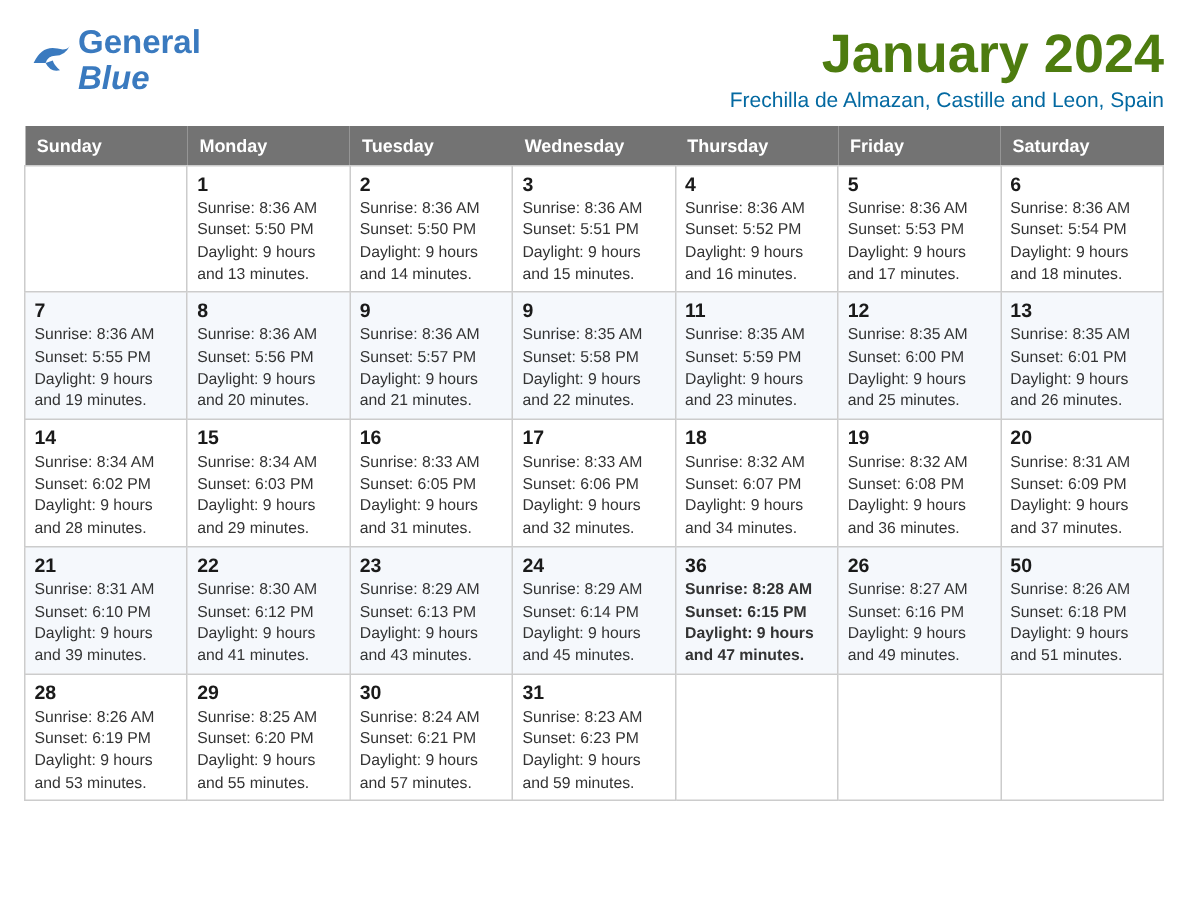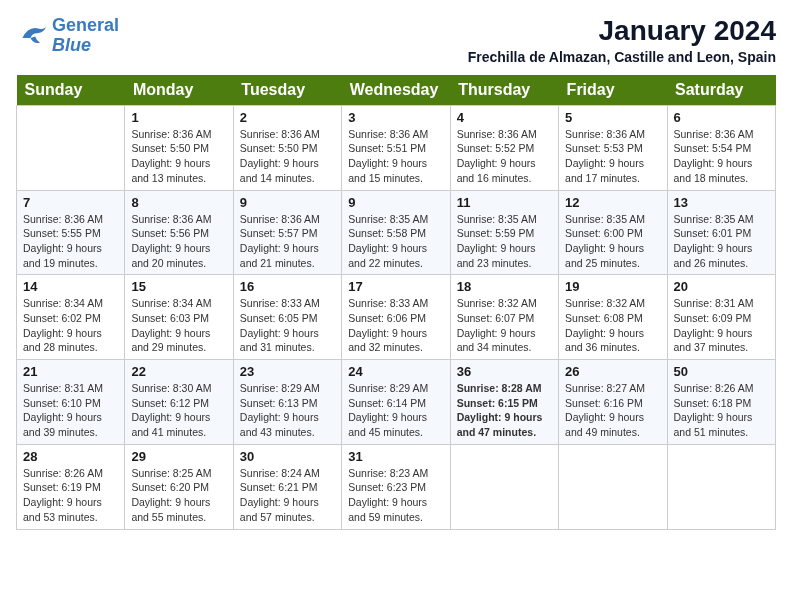--- a/index.html
+++ b/index.html
@@ -15,58 +15,57 @@
       justify-content: space-between;
       align-items: flex-start;
       margin-bottom: 10px;
     }
     .logo {
       display: flex;
       align-items: center;
       gap: 4px;
     }
     .logo-text {
-      font-size: 18px;
+      font-size: 22px;
       font-weight: bold;
       color: #1a1a1a;
       line-height: 1.1;
     }
     .logo-text span {
       color: #3a7abf;
     }
     .logo-bird {
       width: 32px;
       height: 28px;
     }
     .title-area {
       text-align: right;
     }
     .month-title {
-      font-size: 28px;
+      font-size: 36px;
       font-weight: bold;
-      color: #0f172a;
+      color: #4d7c0f;
       line-height: 1.1;
     }
     .location-subtitle {
       font-size: 14px;
-      color: #0f172a;
+      color: #0369a1;
       margin-top: 2px;
-      font-weight: bold;
     }
     table {
       width: 100%;
       border-collapse: collapse;
       font-size: 11px;
     }
     thead th {
-      background-color: #4d7c0f;
+      background-color: #737373;
       color: #fff;
       text-align: left;
       padding: 6px 8px;
-      font-size: 16px;
+      font-size: 12px;
       font-weight: bold;
     }
     tbody td {
       border: 1px solid #ccc;
       vertical-align: top;
       padding: 4px 6px;
       width: 14.28%;
       min-height: 80px;
     }
     .day-number {

